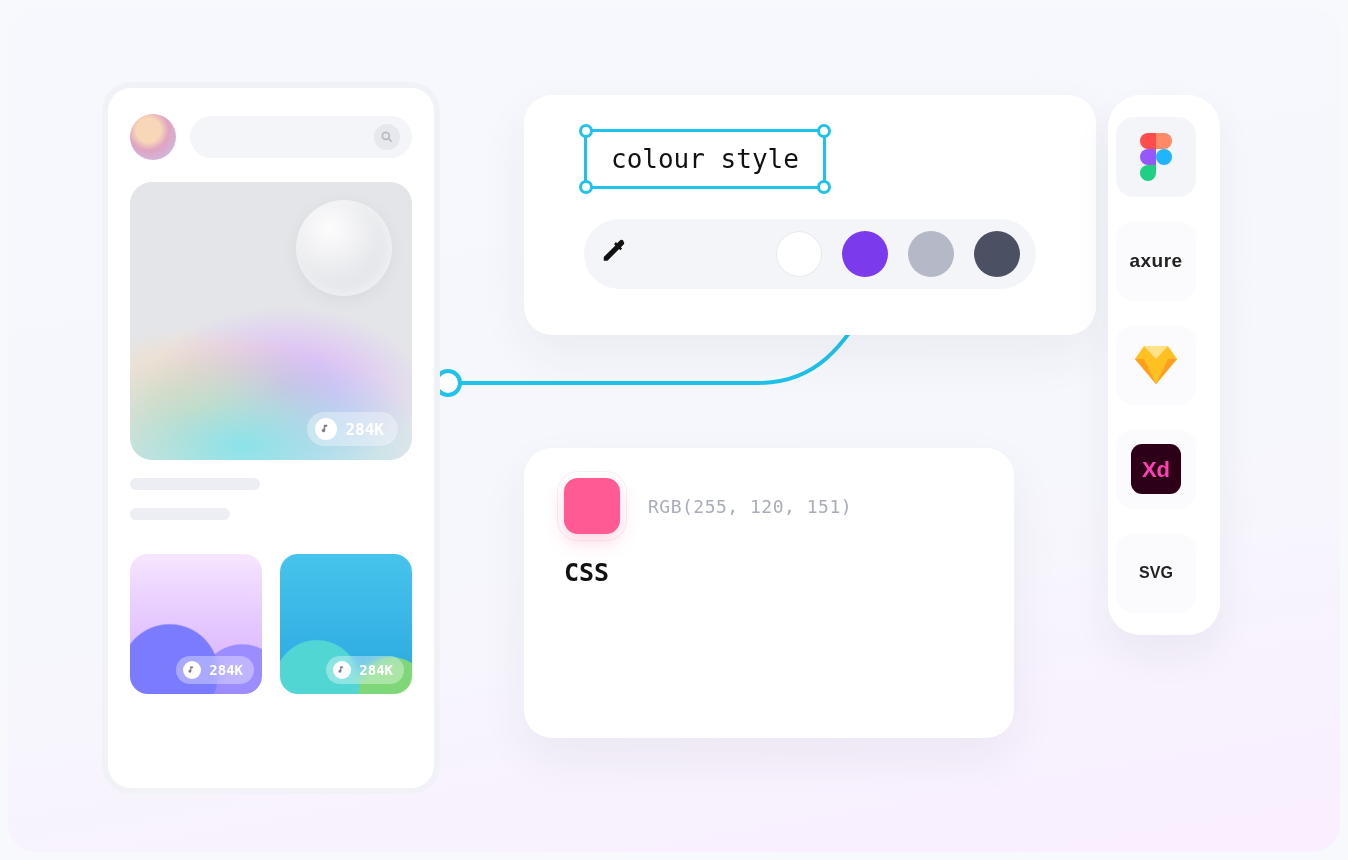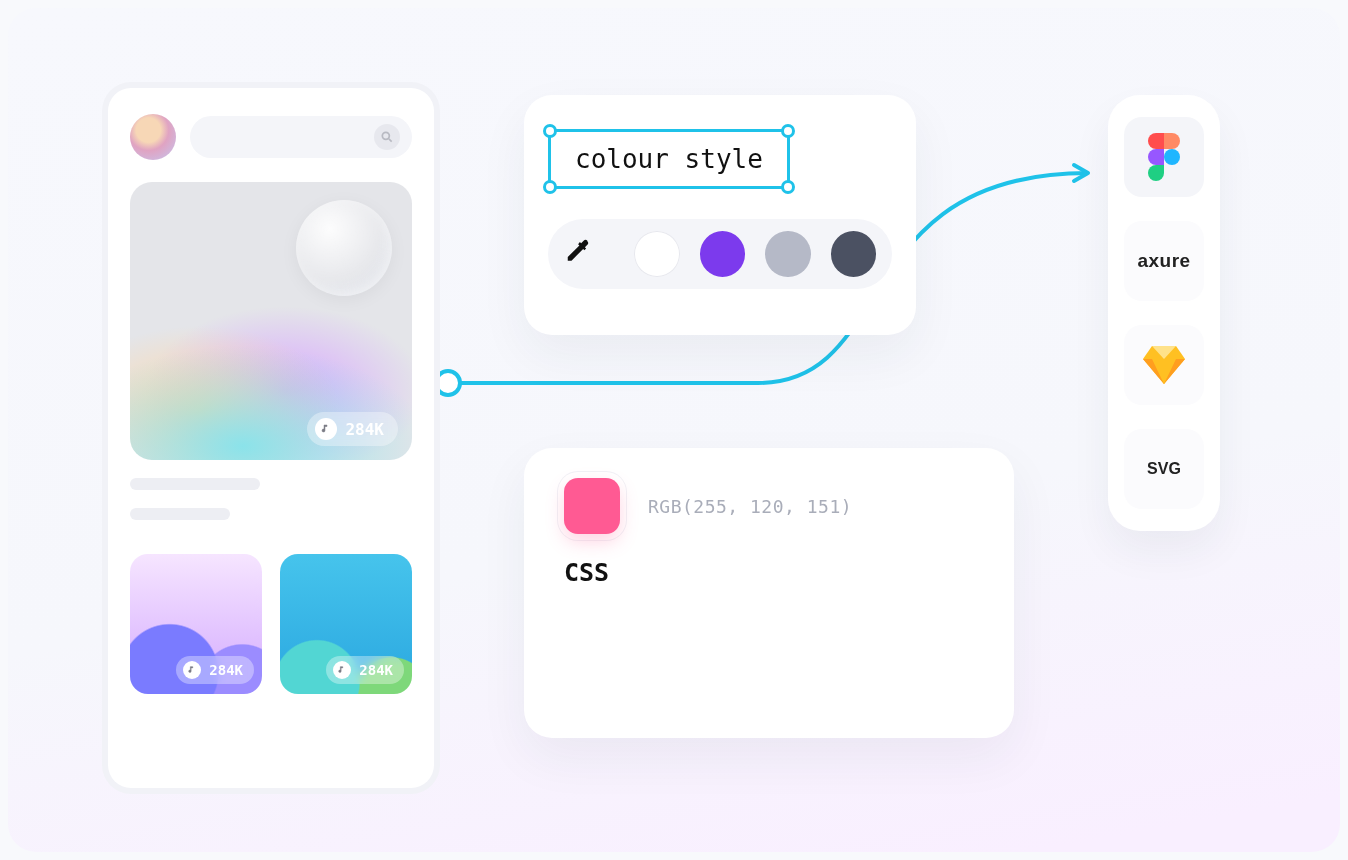--- a/index.html
+++ b/index.html
@@ -93,21 +93,21 @@
       radial-gradient(circle 70px at 28% 92%, #52d6d3 0 60%, rgba(0,0,0,0) 62%),
       radial-gradient(circle 60px at 85% 100%, #7ed87a 0 60%, rgba(0,0,0,0) 62%),
       linear-gradient(180deg,#46c4ec,#2aa7e0);}
 
   
   .panel {
     position:absolute;
     background:#fff; border-radius:28px;
     box-shadow: 0 20px 50px rgba(40,44,63,.06);
   }
-  .panel.styles { left:516px; top:87px; width:392px; height:240px; padding:34px 24px;}
+  .panel.styles { left:516px; top:87px; width:572px; height:240px; padding:34px 60px;}
   .sel-box {
     position:relative; display:inline-block;
     border:3px solid #1fc2e9; padding:12px 24px;
   }
   .sel-box .h { width:14px;height:14px;border:3px solid #1fc2e9;border-radius:50%;background:#fff;position:absolute; }
   .sel-box .h.tl{left:-8px;top:-8px;} .sel-box .h.tr{right:-8px;top:-8px;}
   .sel-box .h.bl{left:-8px;bottom:-8px;} .sel-box .h.br{right:-8px;bottom:-8px;}
   .sel-box span { font-size:26px; font-weight:500; color:#111; font-family:ui-monospace,Menlo,Consolas,monospace;}
   .swatch-row {
     margin-top:30px; height:70px; border-radius:36px;
@@ -134,21 +134,21 @@
   .code-blk .kw{color:#111;font-weight:700;}
   .code-blk .val{color:#2f6fe8;}
   .code-blk .num{color:#f08b2c;}
   .code-blk .colon-o{color:#f08b2c;}
 
   
   .rail {
     position:absolute; right:120px; top:87px;
     width:112px; background:#fff; border-radius:32px;
     box-shadow:0 20px 40px rgba(40,44,63,.06);
-    padding:22px 16px;
+    padding:22px 8px;
     display:flex; flex-direction:column; gap:24px;text-align:right;
   }
   .tool {
     width:80px;height:80px;border-radius:18px;
     background:#fbfbfd;
     display:flex;align-items:center;justify-content:center;
     font-weight:700; color:#222;
   }
   .tool.active{ background:#f4f5f9; }
   .axure-txt{font-family: -apple-system,Segoe UI,sans-serif;font-size:19px;letter-spacing:.5px;}
@@ -270,17 +270,23 @@
     </div>
     <div class="tool">
       <svg width="42" height="38" viewBox="0 0 42 38">
         <path d="M9 0h24l9 13-21 25L0 13z" fill="#ffc022"></path>
         <path d="M9 0l12 13L33 0z" fill="#ffe28a"></path>
         <path d="M0 13h42L21 38z" fill="#ff9e1f"></path>
         <path d="M9 13h24L21 38z" fill="#ffc022"></path>
       </svg>
     </div>
     <div class="tool">
+      <svg width="50" height="50" viewBox="0 0 50 50">
+        <rect width="50" height="50" rx="11" fill="#2e0018"></rect>
+        <text x="25" y="33" text-anchor="middle" font-family="Arial" font-size="22" font-weight="700" fill="#ff3fb4">Xd</text>
+      </svg>
+    </div>
+    <div class="tool">
       <span class="svg-txt">SVG</span>
     </div>
   </div>
 
 </div>
 
 </body></html>

